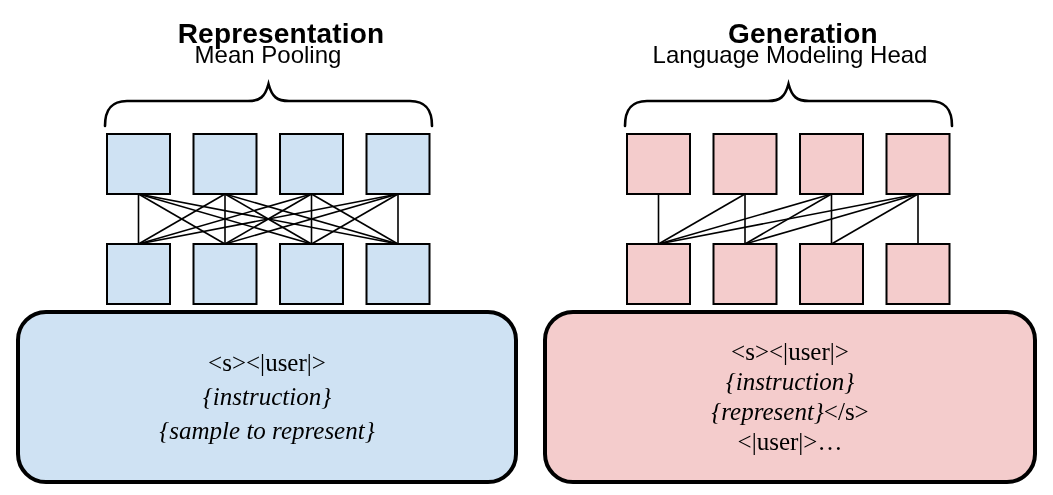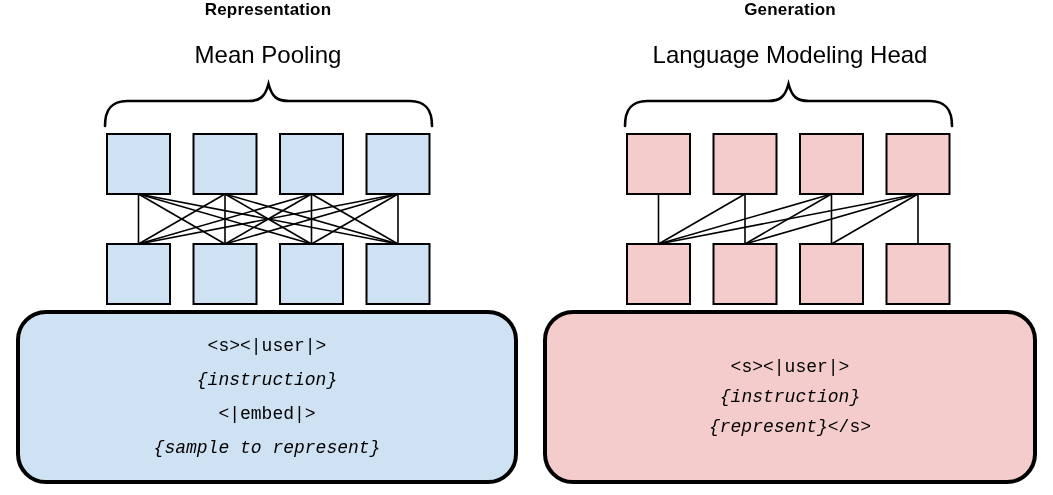--- a/index.html
+++ b/index.html
@@ -8,25 +8,26 @@
     width: 1053px;
     height: 495px;
     background: #ffffff;
     overflow: hidden;
     font-family: "Liberation Sans", sans-serif;
     color: #000000;
   }
   .diagram-svg { position: absolute; left: 0; top: 0; }
   .title {
     position: absolute;
-    top: 0;
-    font-size: 17px;
+    top: 18px;
+    font-size: 28px;
     font-weight: bold;
     text-align: center;
     letter-spacing: 0.2px;
+    margin-left: 13px;
   }
   .subtitle {
     position: absolute;
     top: 41px;
     font-size: 24px;
     font-weight: normal;
     text-align: center;
   }
   .rep-text { left: 0px;   width: 536px; }
   .gen-text { left: 522px; width: 536px; }
@@ -34,22 +35,22 @@
     position: absolute;
     top: 310px;
     height: 174px;
     box-sizing: border-box;
     border: 4px solid #000000;
     border-radius: 30px;
     display: flex;
     flex-direction: column;
     justify-content: center;
     align-items: center;
-    font-family: Liberation Mono, monospace;
-    font-size: 18px;
+    font-family: Liberation Serif, serif;
+    font-size: 25px;
     color: #000000;
     text-align: center;
   }
   .rep-box { left: 16px;  width: 502px; }
   .gen-box { left: 543px; width: 494px; }
   .rep-box .prompt-line { height: 34px; line-height: 34px; }
   .gen-box .prompt-line { height: 30px; line-height: 30px; }
   .italic { font-style: italic; }
 </style>
 </head>
@@ -108,23 +109,23 @@
 
   <div class="subtitle rep-text">Mean Pooling</div>
 
   <div class="title gen-text">Generation</div>
 
   <div class="subtitle gen-text">Language Modeling Head</div>
 
   <div class="prompt rep-box" id="rep-prompt" style="background: rgb(207, 226, 243);">
       <div class="prompt-line"><span class="">&lt;s&gt;&lt;|user|&gt;</span></div>
       <div class="prompt-line"><span class="italic">{instruction}</span></div>
-      <div class="prompt-line"><span class="">&lt;|embed|&gt;</span></div>
       <div class="prompt-line"><span class="italic">{sample to represent}</span></div>
     </div>
 
   <div class="prompt gen-box" id="gen-prompt" style="background: rgb(244, 204, 204);">
       <div class="prompt-line"><span class="">&lt;s&gt;&lt;|user|&gt;</span></div>
       <div class="prompt-line"><span class="italic">{instruction}</span></div>
       <div class="prompt-line"><span class="italic">{represent}</span><span class="">&lt;/s&gt;</span></div>
+      <div class="prompt-line"><span class="">&lt;|user|&gt;…</span></div>
     </div>
 
 </div>
 
 </body></html>

